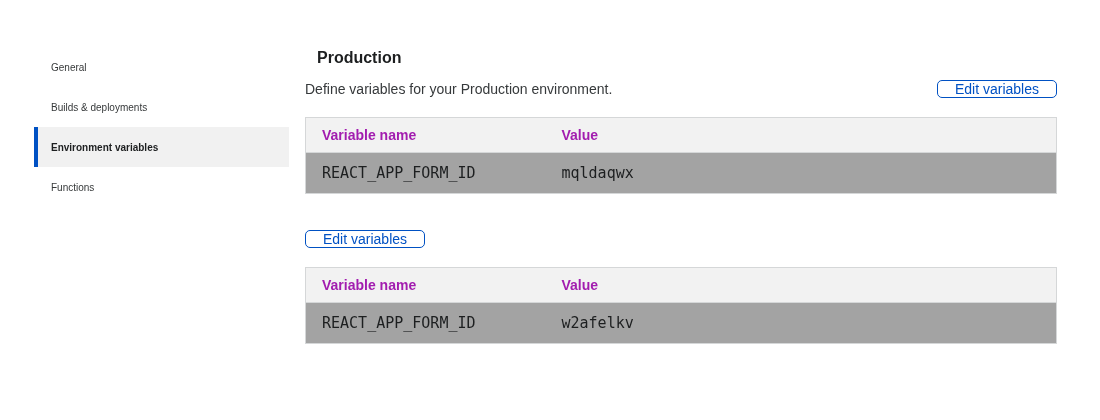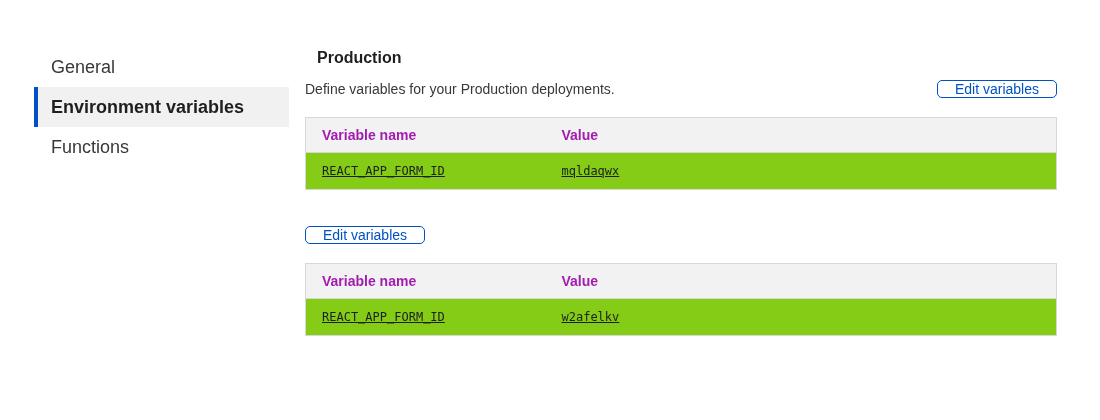--- a/index.html
+++ b/index.html
@@ -18,21 +18,21 @@
     position: absolute;
     left: 34px; top: 47px;
     width: 255px;
   }
   .sidebar-item {
     height: 40px;
     display: flex;
     align-items: center;
     padding-left: 13px;
     border-left: 4px solid transparent;
-    font-size: 18px;
+    font-size: 10px;
     color: #36393a;
     cursor: pointer;
     white-space: nowrap;
   }
   .sidebar-item.selected {
     background: #f1f1f1;
     border-left-color: #0051c3;
     font-weight: 700;
     color: #1d1f20;
   }
@@ -87,51 +87,53 @@
     text-align: left;
     font-size: 14px;
     font-weight: 700;
     color: #a21caf;
     padding: 9px 16px;
     border-bottom: 1px solid #d5d7d8;
   }
   table.vars th:first-child { width: 240px; }
   table.vars td {
     font-family: "DejaVu Sans Mono", monospace;
-    font-size: 12px;
+    font-size: 15px;
     color: #1d1f20;
     padding: 11px 16px;
-    background: #84cc16;
-    text-decoration: underline;
+    background: #a3a3a3;
   }
 </style>
 </head>
 <body>
 
 <div class="page">
 
   <nav class="sidebar">
     <div class="sidebar-item">
       <span>General</span>
+    </div>
+    <div class="sidebar-item">
+      <span>Builds &amp; deployments</span>
     </div>
     <div class="sidebar-item selected">
       <span>Environment variables</span>
     </div>
     <div class="sidebar-item">
       <span>Functions</span>
     </div>
   </nav>
 
   <main class="main">
 
     <section class="section">
       <div class="section-header">
         <div>
           <h2 class="section-title">Production</h2>
-          <p class="section-desc">Define variables for your Production deployments.</p>
+          <p class="section-desc">Define variables for your Production environment.</p>
         </div>
         <button class="edit-btn">Edit variables</button>
       </div>
       <table class="vars">
         <thead>
           <tr>
             <th>Variable name</th>
             <th>Value</th>
           </tr>
         </thead>

